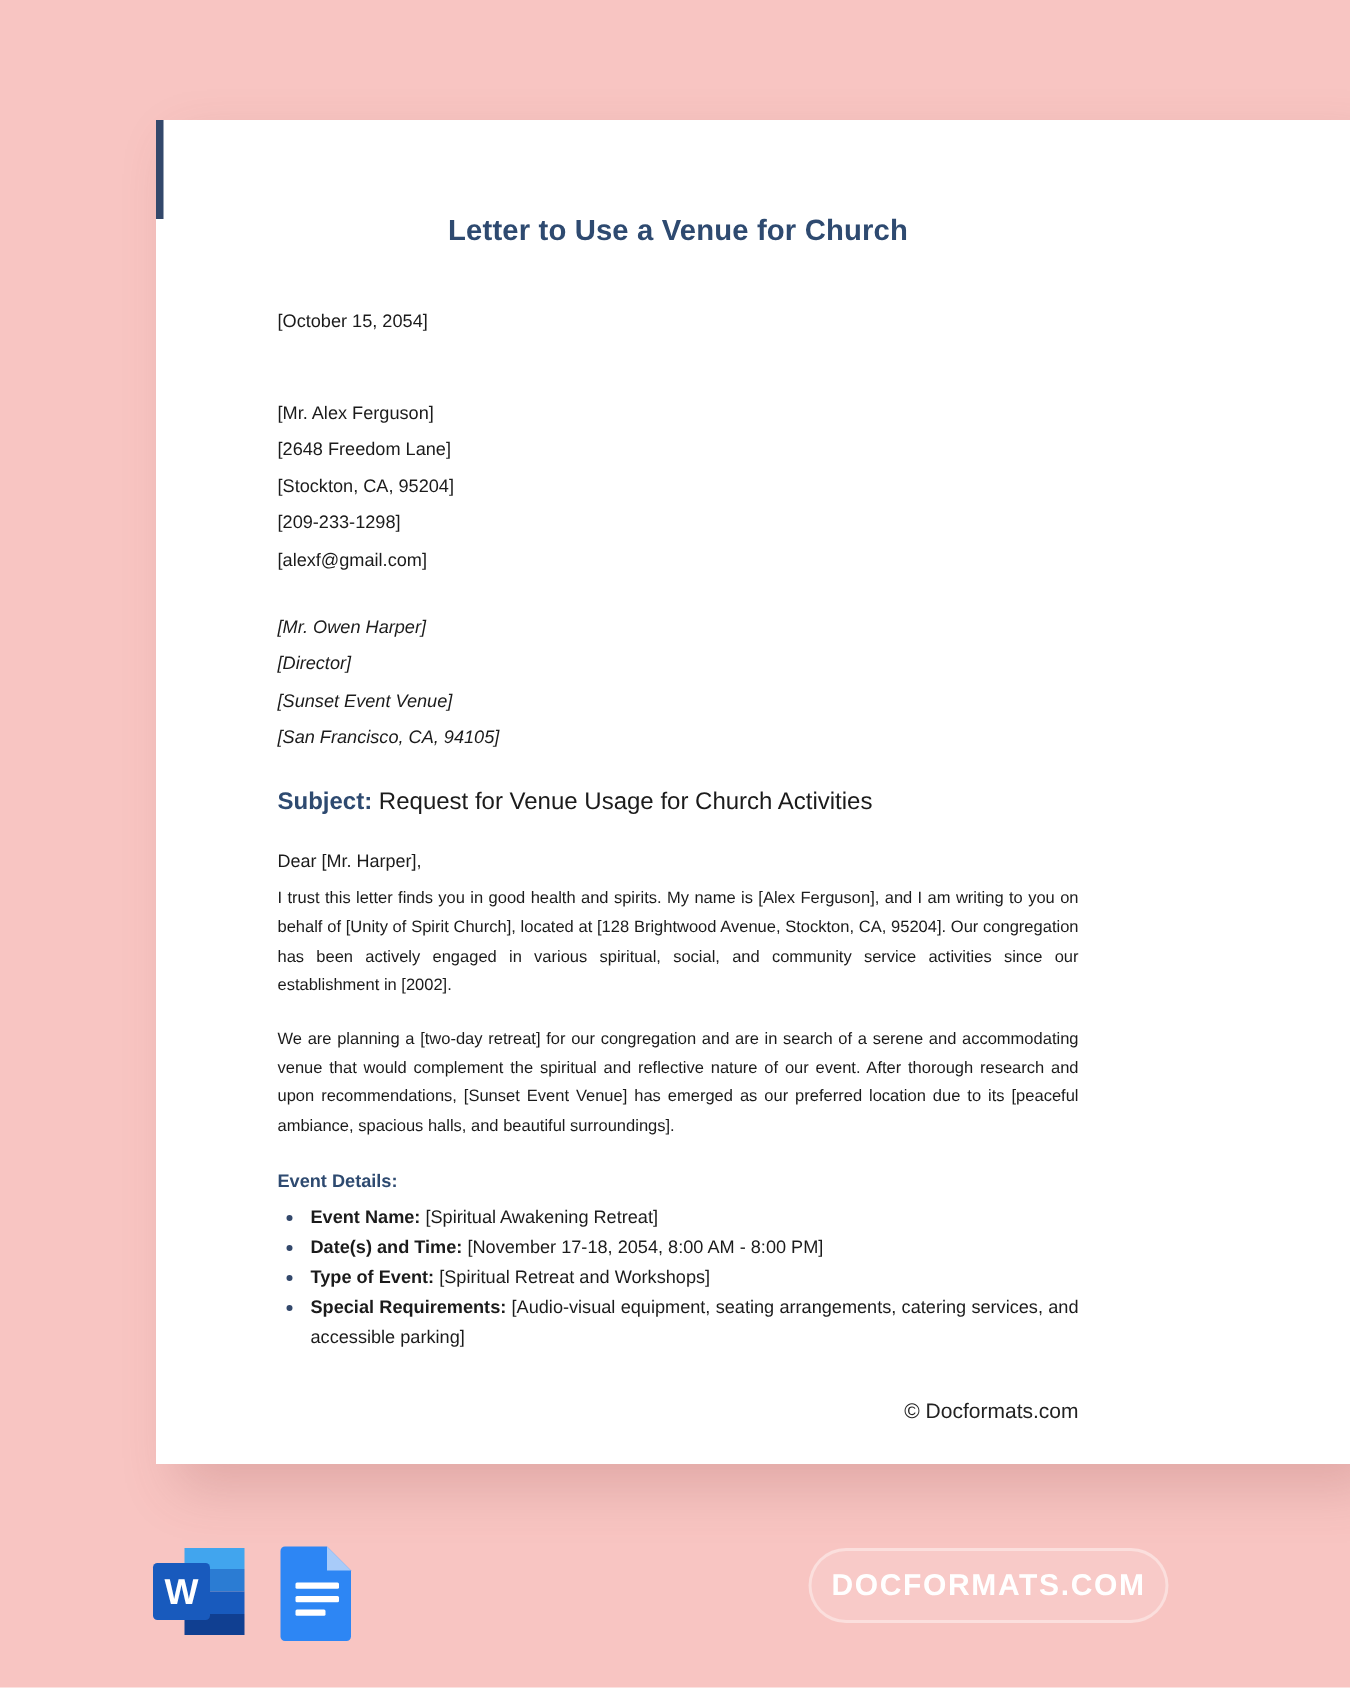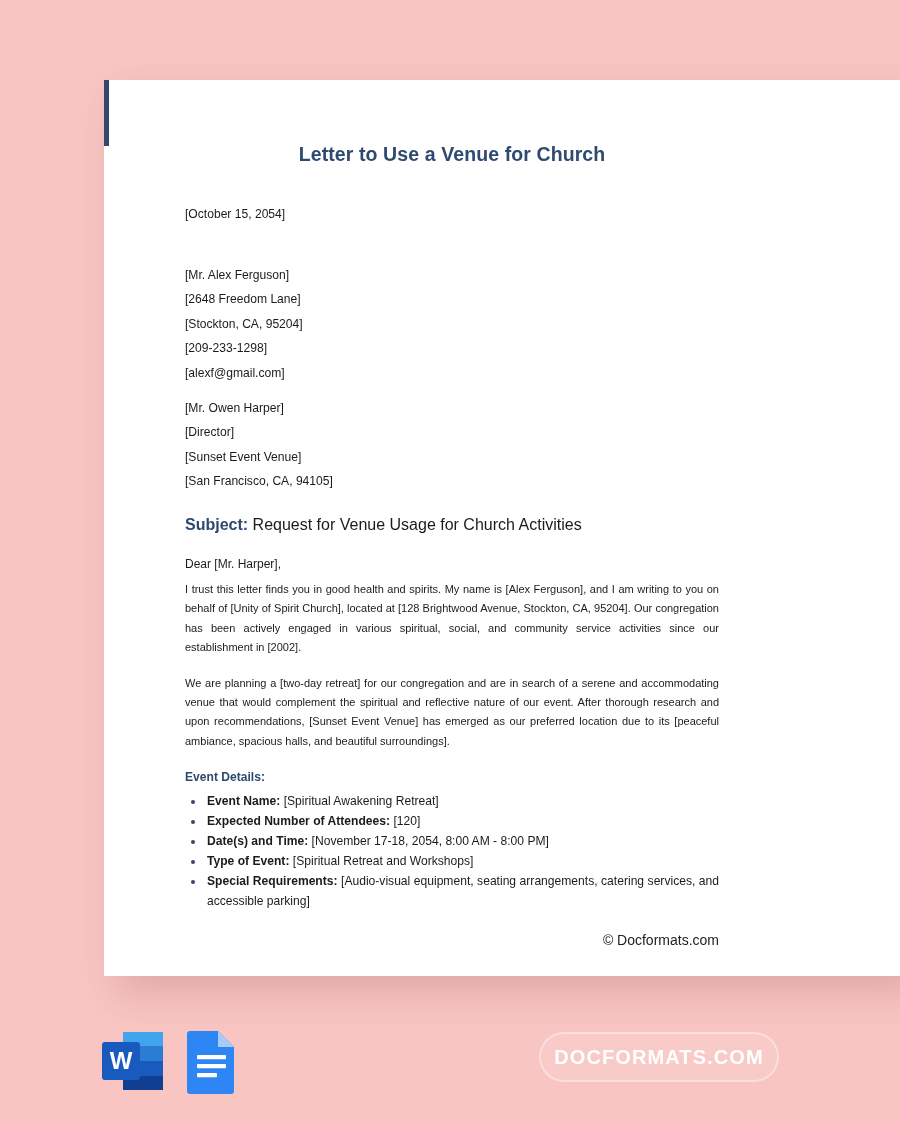--- a/index.html
+++ b/index.html
@@ -62,21 +62,21 @@
 
   .addr-block { margin-top: 36px; }
 
   .line {
     font-size: 12.1px;
     line-height: 24.6px;
     color: #1b1b1b;
     white-space: nowrap;
   }
 
-  .addr-block.recipient { margin-top: 10px; }
+  .addr-block.recipient { margin-top: 20px; font-style: italic; }
 
   .subject {
     margin-top: 22px;
     font-size: 16px;
     line-height: 18px;
   }
   .subject .lbl {
     color: #2e4a70;
     font-weight: bold;
   }
@@ -220,21 +220,20 @@
 
     <div class="salutation">Dear [Mr. Harper],</div>
 
     <p class="body-par">I trust this letter finds you in good health and spirits. My name is [Alex Ferguson], and I am writing to you on behalf of [Unity of Spirit Church], located at [128 Brightwood Avenue, Stockton, CA, 95204]. Our congregation has been actively engaged in various spiritual, social, and community service activities since our establishment in [2002].</p>
     <p class="body-par gap">We are planning a [two-day retreat] for our congregation and are in search of a serene and accommodating venue that would complement the spiritual and reflective nature of our event. After thorough research and upon recommendations, [Sunset Event Venue] has emerged as our preferred location due to its [peaceful ambiance, spacious halls, and beautiful surroundings].</p>
 
     <div class="section-head">Event Details:</div>
 
     <ul class="details">
       <li><b>Event Name:</b><span> [Spiritual Awakening Retreat]</span></li>
-      <li><b>Expected Number of Attendees:</b><span> [120]</span></li>
       <li><b>Date(s) and Time:</b><span> [November 17-18, 2054, 8:00 AM - 8:00 PM]</span></li>
       <li><b>Type of Event:</b><span> [Spiritual Retreat and Workshops]</span></li>
       <li><b>Special Requirements:</b><span> [Audio-visual equipment, seating arrangements, catering services, and accessible parking]</span></li>
     </ul>
 
     <div class="copyright">© Docformats.com</div>
   </div>
 </div>
 
 <div class="bottom-bar">

